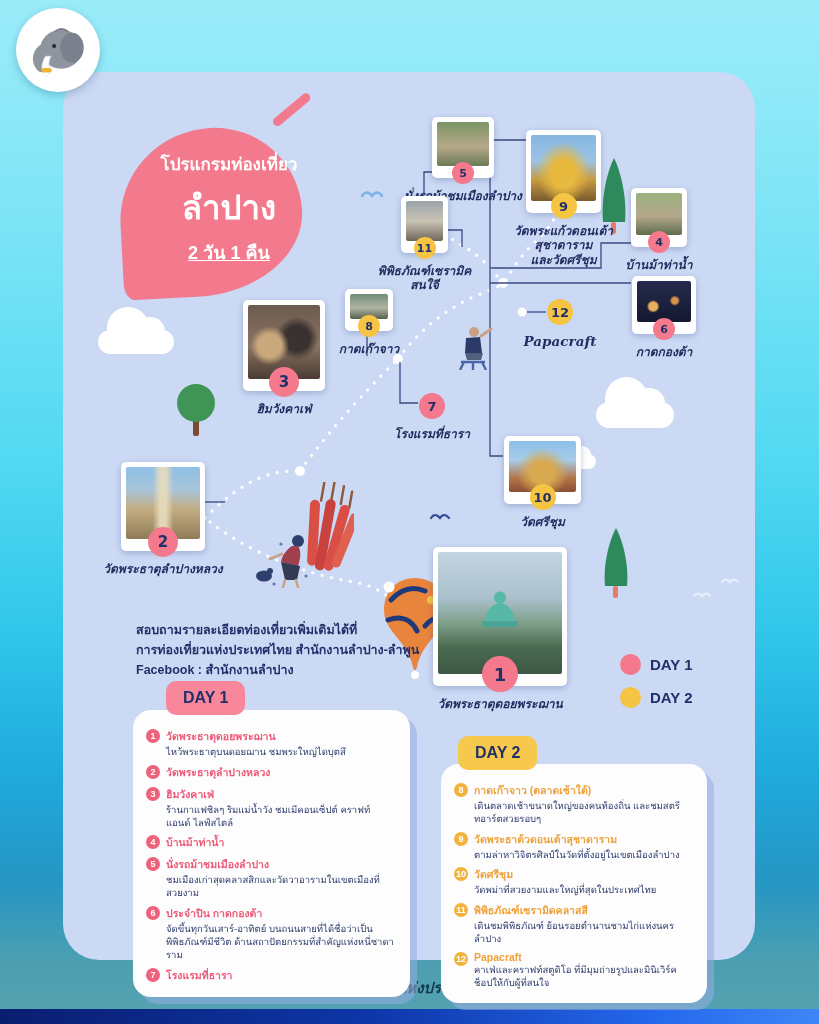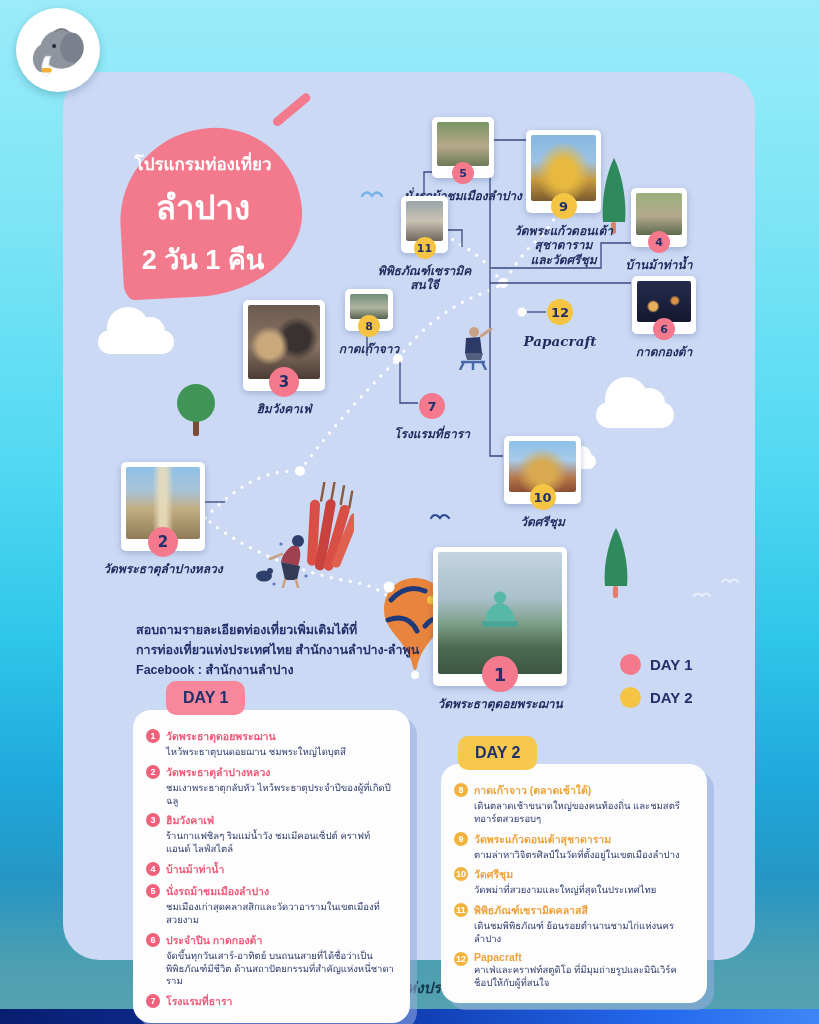--- a/index.html
+++ b/index.html
@@ -13,24 +13,24 @@
   #card{position:absolute;left:63px;top:72px;width:692px;height:888px;background:#CBD9F5;border-radius:36px;z-index:1;}
   #route-svg{position:absolute;left:0;top:0;width:819px;height:1024px;z-index:2;pointer-events:none;}
   
   #logo{position:absolute;left:16px;top:8px;width:84px;height:84px;border-radius:50%;background:#fff;z-index:10;
         box-shadow:0 3px 8px rgba(0,60,90,.25);display:flex;align-items:center;justify-content:center;}
   
   #leaf{position:absolute;left:120px;top:128px;width:182px;height:168px;background:#F3798D;z-index:4;
         border-radius:52% 48% 60% 6% / 55% 52% 48% 10%;transform:rotate(-3deg);}
   #leaf-stem{position:absolute;left:274px;top:120px;width:46px;height:9px;background:#F3798D;border-radius:6px;
         transform:rotate(-40deg);transform-origin:left center;z-index:3;}
-  #leaf-text{position:absolute;left:117px;top:150px;width:172px;z-index:5;text-align:center;color:#fff;}
+  #leaf-text{position:absolute;left:143px;top:150px;width:172px;z-index:5;text-align:center;color:#fff;}
   #leaf-text .l1{font-size:17px;font-weight:700;}
   #leaf-text .l2{font-size:33px;font-weight:800;margin-top:4px;}
-  #leaf-text .l3{font-size:27px;font-weight:800;margin-top:4px;}
+  #leaf-text .l3{font-size:18px;font-weight:800;margin-top:4px;text-decoration:underline;}
   
   .cloud{position:absolute;background:#fff;border-radius:20px;z-index:2;}
   .cloud:before,.cloud:after{content:"";position:absolute;background:#fff;border-radius:50%;}
   .cloud:before{width:55%;height:170%;left:12%;bottom:25%;}
   .cloud:after{width:40%;height:120%;right:12%;bottom:35%;}
   #cloud1{left:98px;top:330px;width:76px;height:24px;}
   #cloud2{left:596px;top:402px;width:78px;height:26px;}
   #cloud3{left:552px;top:454px;width:44px;height:15px;}
   .deco{position:absolute;z-index:3;}
   
@@ -359,21 +359,20 @@
     <span class="dbody">
       <span class="dtitle">วัดพระธาตุดอยพระฌาน</span>
       <span class="ddesc">ไหว้พระธาตุบนดอยฌาน ชมพระใหญ่ไดบุตสึ</span>
     </span>
   </div>
 
   <div class="ditem">
     <span class="dnum">2</span>
     <span class="dbody">
       <span class="dtitle">วัดพระธาตุลำปางหลวง</span>
-      <span class="ddesc">ชมเงาพระธาตุกลับหัว ไหว้พระธาตุประจำปีของผู้ที่เกิดปีฉลู</span>
     </span>
   </div>
 
   <div class="ditem">
     <span class="dnum">3</span>
     <span class="dbody">
       <span class="dtitle">ฮิมวังคาเฟ่</span>
       <span class="ddesc">ร้านกาแฟชิลๆ ริมแม่น้ำวัง ชมเมีคอนเซ็ปต์ คราฟท์ แอนด์ ไลฟ์สไตล์</span>
     </span>
   </div>
@@ -418,21 +417,21 @@
     <span class="dnum">8</span>
     <span class="dbody">
       <span class="dtitle">กาดเก๊าจาว (ตลาดเช้าใต้)</span>
       <span class="ddesc">เดินตลาดเช้าขนาดใหญ่ของคนท้องถิ่น และชมสตรีทอาร์ตสวยรอบๆ</span>
     </span>
   </div>
 
   <div class="ditem">
     <span class="dnum">9</span>
     <span class="dbody">
-      <span class="dtitle">วัดพระแก้วดอนเต้าสุชาดาราม</span>
+      <span class="dtitle">วัดพระธาต้วดอนเต้าสุชาดาราม</span>
       <span class="ddesc">ตามล่าหาวิจิตรศิลป์ในวัดที่ตั้งอยู่ในเขตเมืองลำปาง</span>
     </span>
   </div>
 
   <div class="ditem">
     <span class="dnum">10</span>
     <span class="dbody">
       <span class="dtitle">วัดศรีชุม</span>
       <span class="ddesc">วัดพม่าที่สวยงามและใหญ่ที่สุดในประเทศไทย</span>
     </span>

